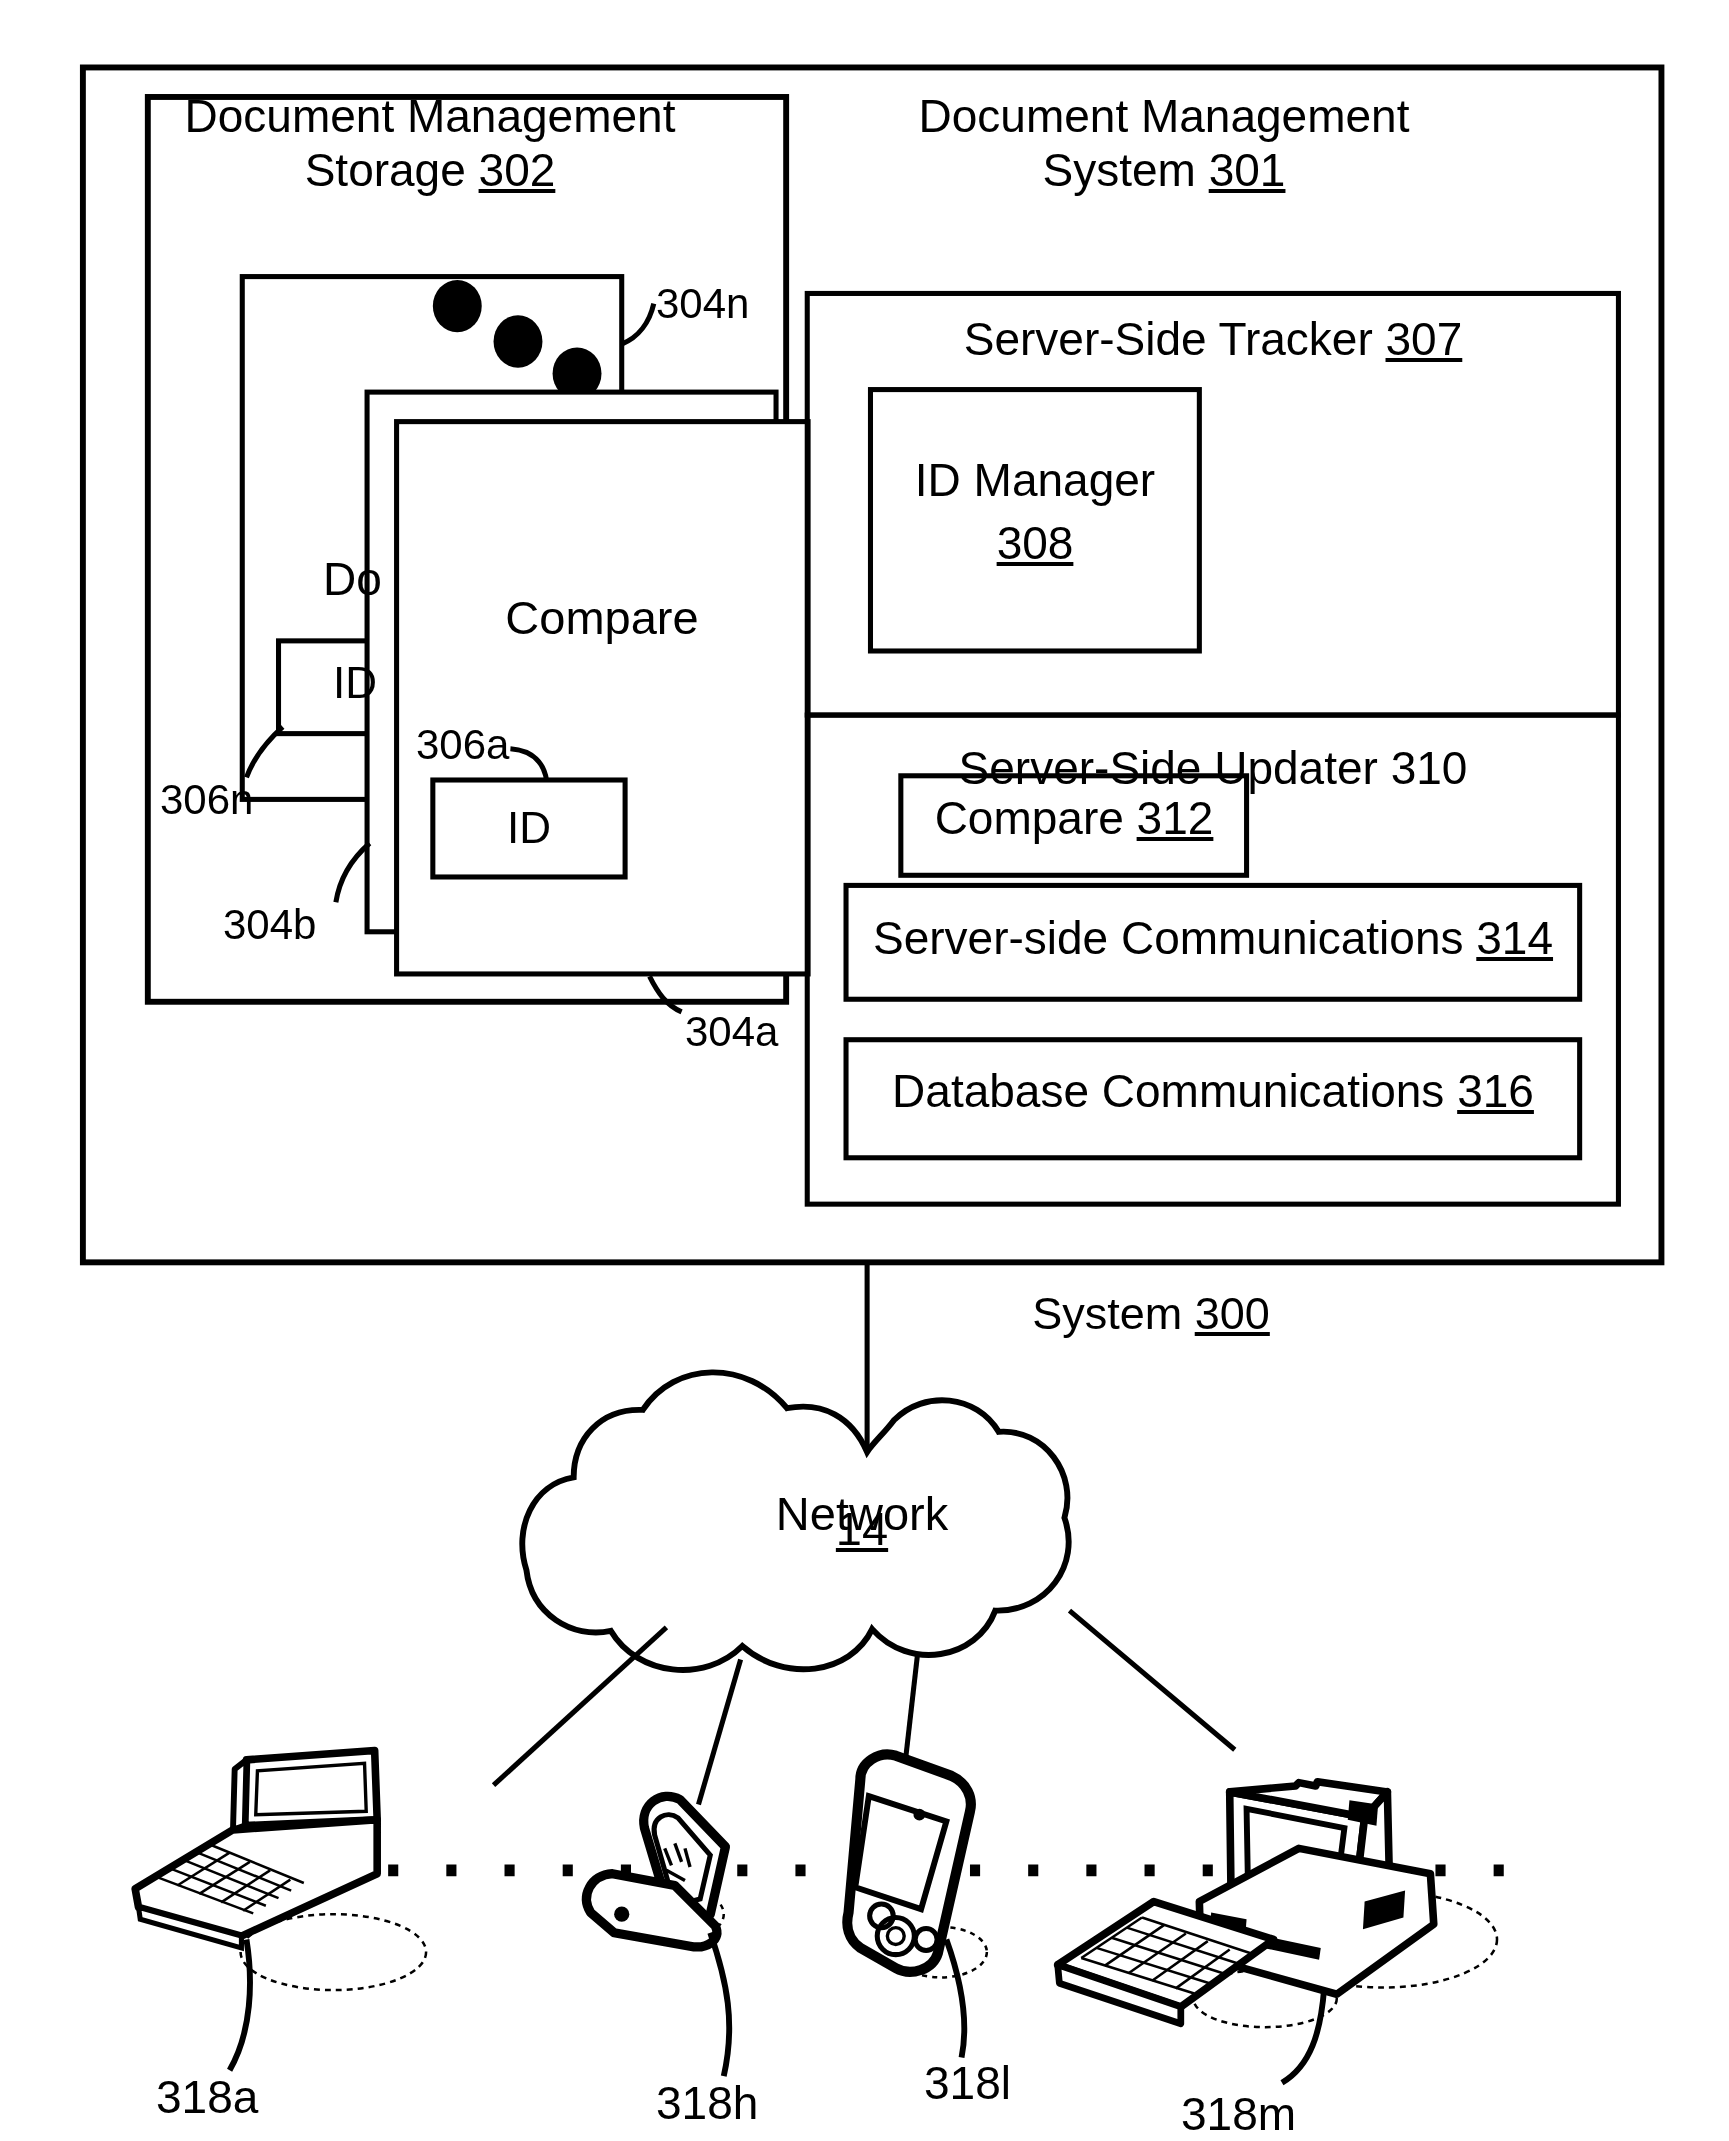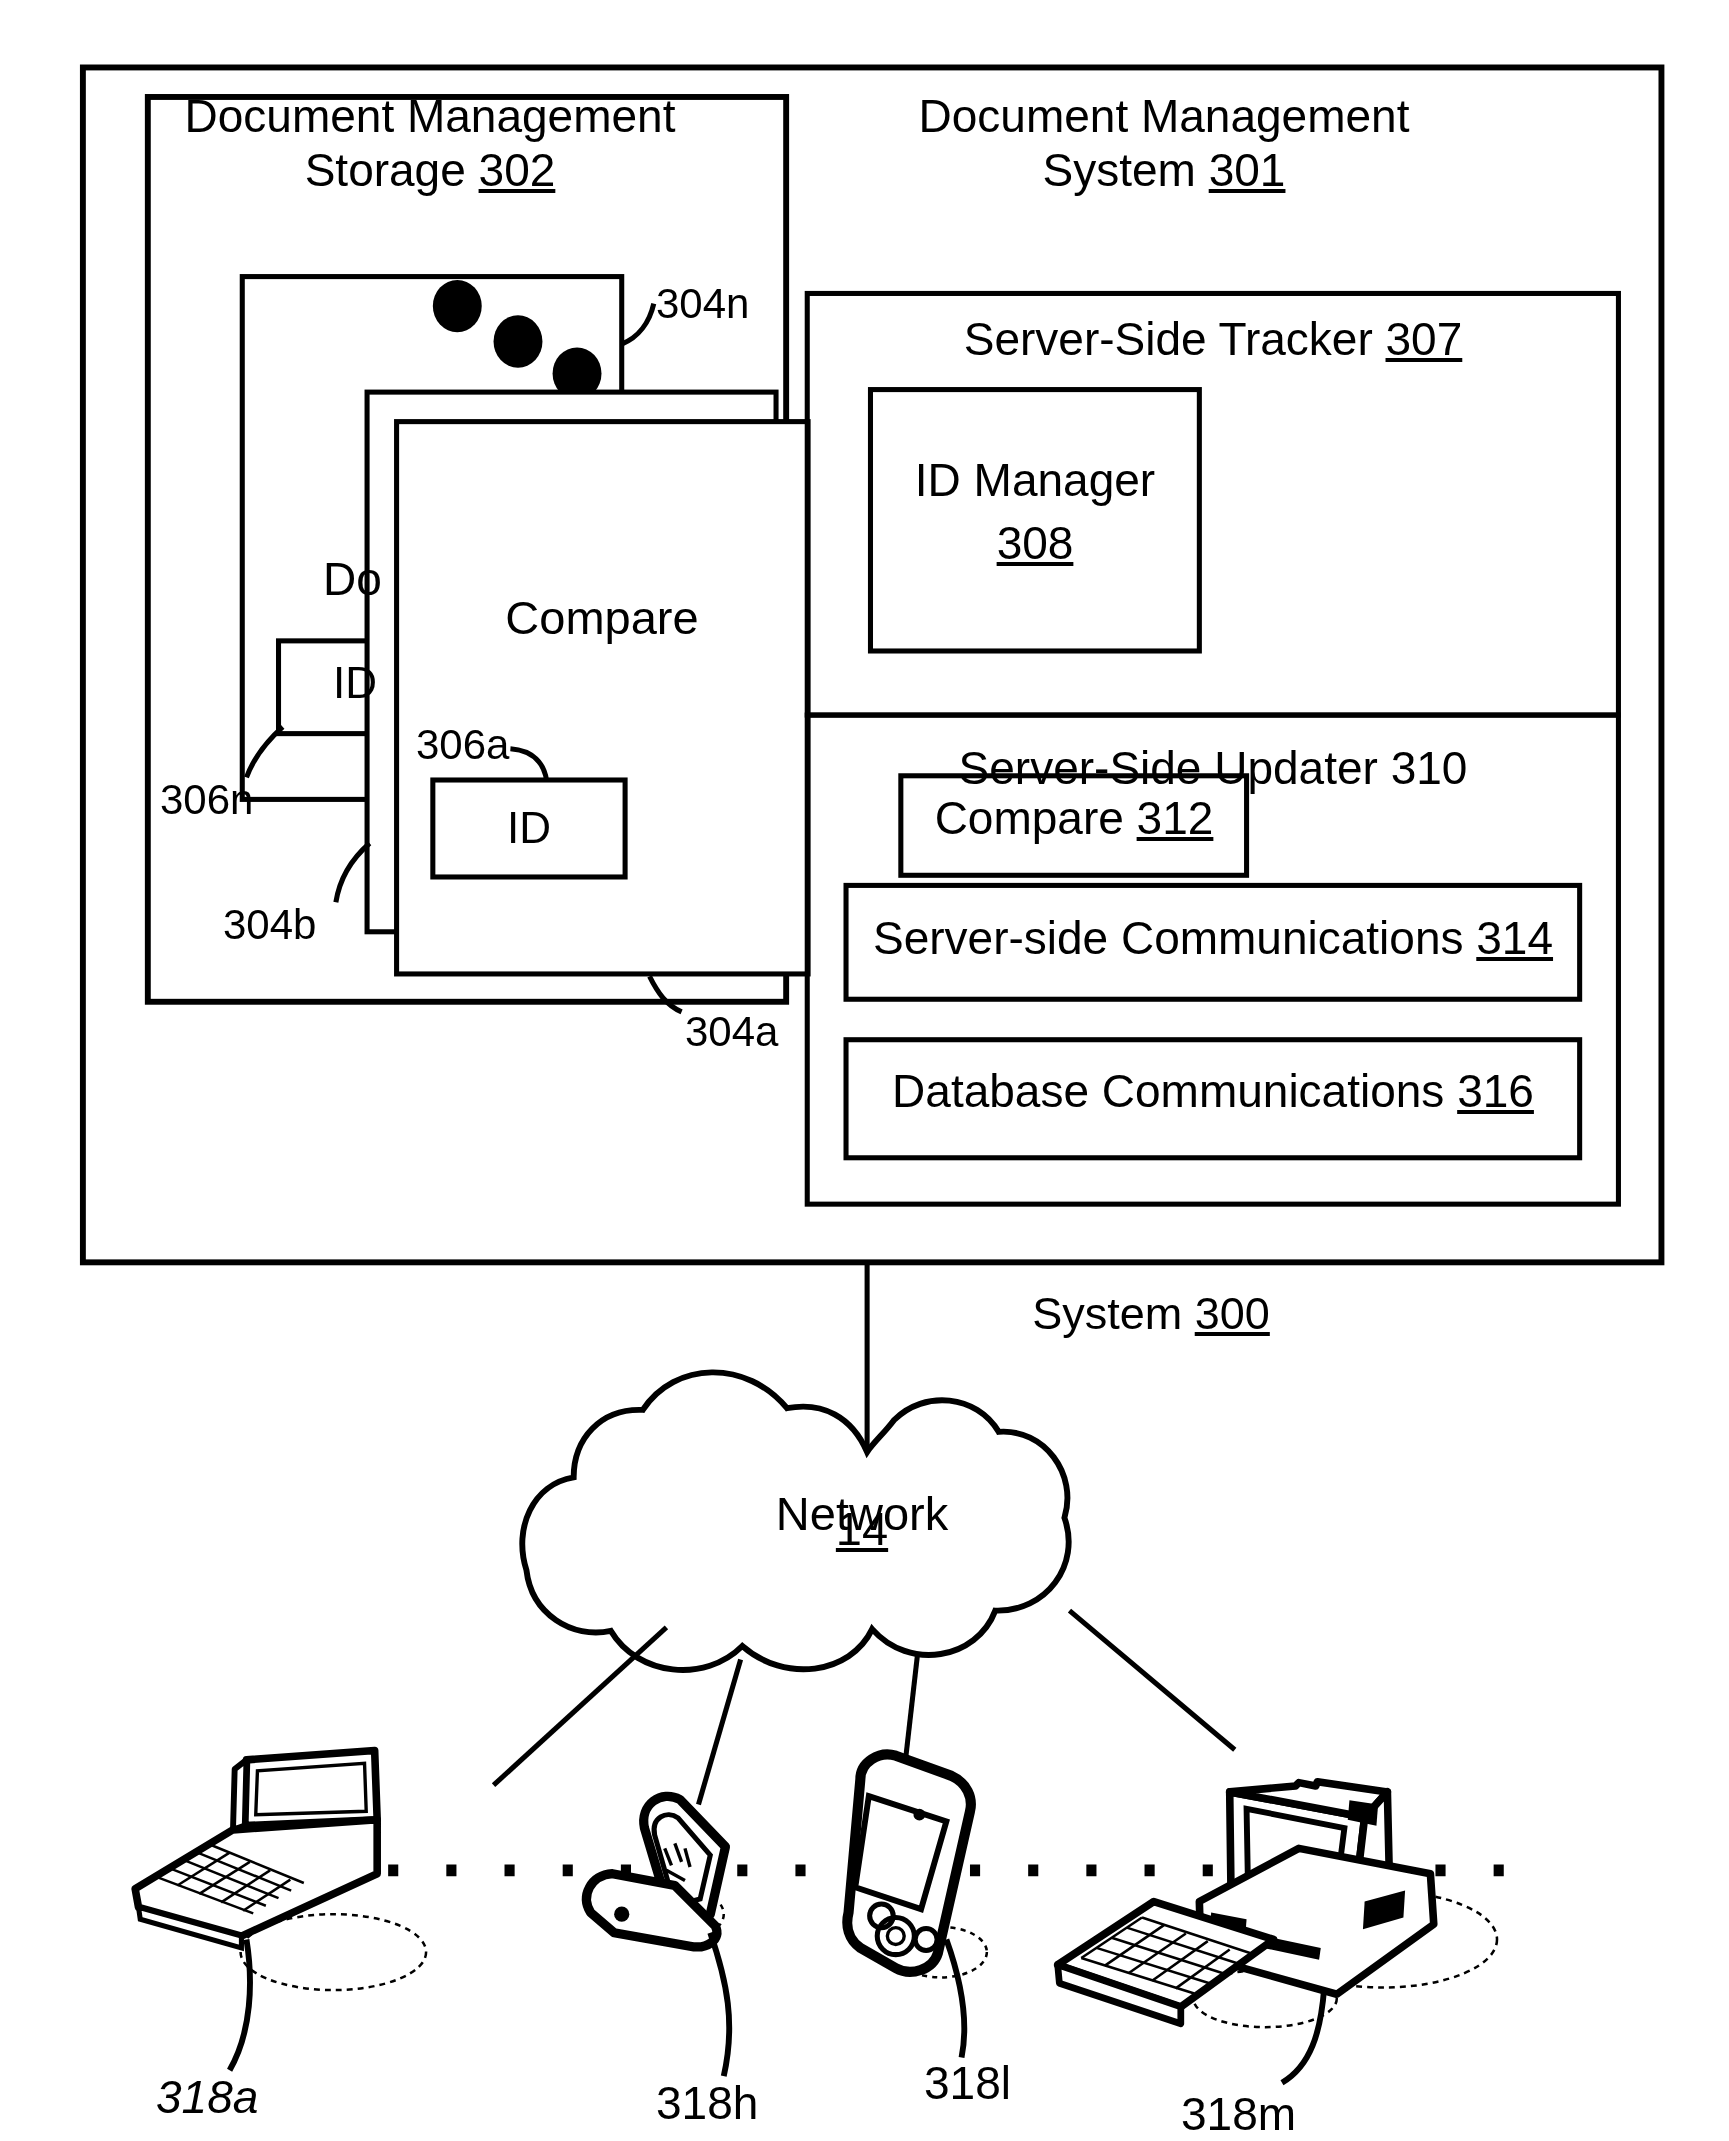--- a/index.html
+++ b/index.html
@@ -230,17 +230,17 @@
 <div class="lbl ctr" style="left:1151px;top:1288px;font-size:45px;">
   <span>System</span>
   <u>300</u>
 </div>
 
 <div class="lbl ctr" style="left:862px;top:1486px;font-size:47px;">Network</div>
 <div class="lbl ctr" style="left:862px;top:1501px;font-size:47px;">
   <u>14</u>
 </div>
 
-<div class="lbl" style="left:156px;top:2070px;font-size:46px;font-style:italic;">318a</div>
+<div class="lbl" style="left:156px;top:2070px;font-size:46px;">318a</div>
 <div class="lbl" style="left:656px;top:2076px;font-size:46px;">318h</div>
 <div class="lbl" style="left:924px;top:2056px;font-size:46px;">318l</div>
 <div class="lbl" style="left:1181px;top:2076px;font-size:46px;margin-top:11px;">318m</div>
 
 
 </body></html>

